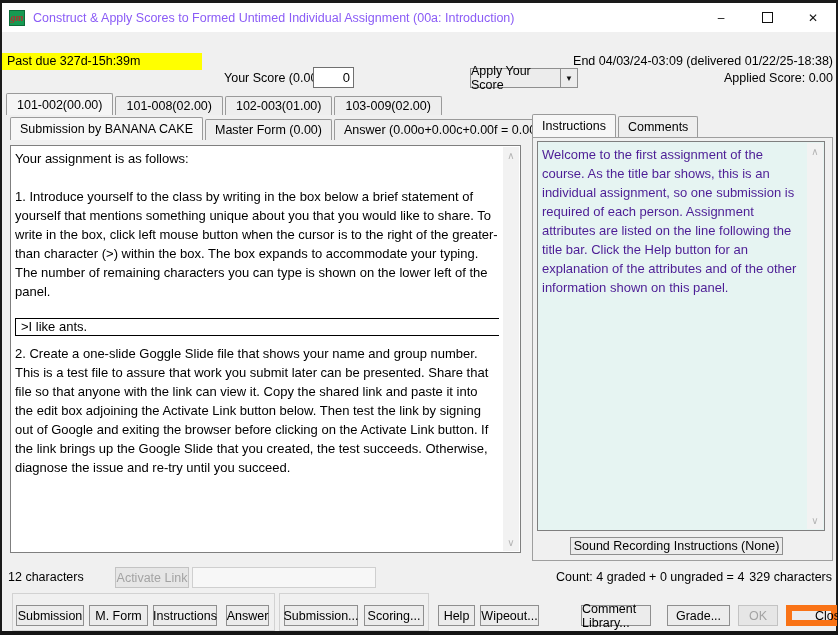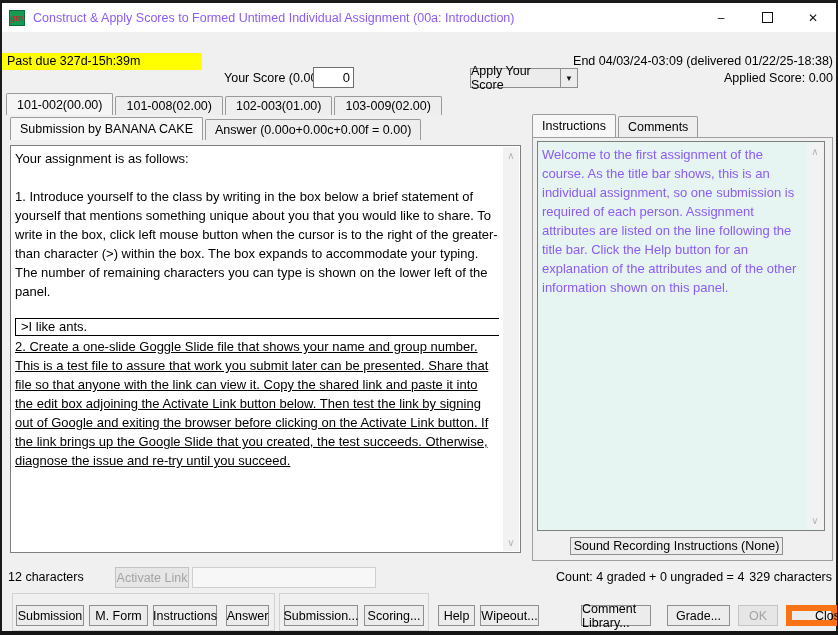--- a/index.html
+++ b/index.html
@@ -30,29 +30,29 @@
   .tab.active{height:22px;background:#f5f5f5;font-size:12.5px;}
   .subtabrow{left:10px;top:117px;height:23px;display:flex;align-items:flex-end;}
   .subtab{box-sizing:border-box;border:1px solid #9a9a9a;border-bottom:none;border-radius:2px 2px 0 0;background:#eeeeee;font-size:12.5px;display:flex;align-items:center;justify-content:center;height:21px;padding:0 9px;margin-right:2px;}
   .subtab.active{height:23px;background:#f7f7f7;}
   .rtabrow{left:532px;top:115px;height:22px;display:flex;align-items:flex-end;}
   
   .main-text{left:10px;top:145px;width:511px;height:408px;background:#fff;border:1px solid #7f7f7f;box-sizing:border-box;}
   .main-text-content{position:absolute;left:4px;top:3px;right:21px;bottom:3px;font-size:13px;line-height:19px;color:#000;overflow:hidden;}
   .answer-box{border:1px solid #000;width:478px;height:16px;line-height:16px;padding-left:5px;margin-top:17px;box-sizing:content-box;}
   .para{margin-top:19px;}
-  .para2{margin-top:1px;text-decoration:underline;}
+  .para2{margin-top:8px;}
   .vscroll{position:absolute;right:1px;top:1px;bottom:1px;width:16px;background:#f2f2f2;}
   .chev{position:absolute;left:0;width:16px;text-align:center;font-size:10px;color:#b5b5b5;}
   .chev.up{top:3px;}
   .chev.down{bottom:3px;}
   
   .right-panel{left:532px;top:137px;width:301px;height:424px;border:1px solid #9e9e9e;background:#f0f0f0;box-sizing:border-box;}
   .instr-area{left:537px;top:141px;width:288px;height:390px;background:#e6f4f2;border:1px solid #7f7f7f;box-sizing:border-box;}
-  .instr-content{position:absolute;left:4px;top:3px;right:20px;bottom:3px;font-size:13px;line-height:19px;color:#8b5cf6;overflow:hidden;}
+  .instr-content{position:absolute;left:4px;top:3px;right:20px;bottom:3px;font-size:13px;line-height:19px;color:#4c1d95;overflow:hidden;}
   .sound-btn{left:570px;top:537px;width:213px;height:18px;}
   
   .btn{background:#ececec;border:1px solid #8f8f8f;font-size:12.5px;color:#000;display:flex;align-items:center;justify-content:center;box-sizing:border-box;cursor:default;}
   .btn.disabled{background:#e6e6e6;border-color:#c3c3c3;color:#a3a3a3;}
   .btn.default-focus{border:6px solid #f97316;padding-left:39px;}
   
   .chars-left{left:8px;top:570px;font-size:12.5px;}
   .activate-btn{left:115px;top:567px;width:74px;height:21px;}
   .link-input{left:192px;top:567px;width:184px;height:21px;background:#f7f7f7;border:1px solid #cfcfcf;box-sizing:border-box;font:13px "Liberation Sans",sans-serif;padding:0 3px;}
   .count-text{left:556px;top:570px;font-size:12.5px;}
@@ -99,20 +99,21 @@
 
   <div class="tabrow abs">
     <div class="tab active">101-002(00.00)</div>
     <div class="tab">101-008(02.00)</div>
     <div class="tab">102-003(01.00)</div>
     <div class="tab">103-009(02.00)</div>
   </div>
 
   <div class="subtabrow abs">
     <div class="subtab active">Submission by BANANA CAKE</div>
+    <div class="subtab">Master Form (0.00)</div>
     <div class="subtab">Answer (0.00o+0.00c+0.00f = 0.00)</div>
   </div>
 
   <div class="main-text abs">
     <div class="main-text-content">
       <div>Your assignment is as follows:</div>
       <div class="para">1. Introduce yourself to the class by writing in the box below a brief statement of yourself that mentions something unique about you that you would like to share. To write in the box, click left mouse button when the cursor is to the right of the greater-than character (&gt;) within the box. The box expands to accommodate your typing. The number of remaining characters you can type is shown on the lower left of the panel.</div>
       <div class="answer-box">&gt;I like ants.</div>
       <div class="para2">2. Create a one-slide Goggle Slide file that shows your name and group number. This is a test file to assure that work you submit later can be presented. Share that file so that anyone with the link can view it. Copy the shared link and paste it into the edit box adjoining the Activate Link button below. Then test the link by signing out of Google and exiting the browser before clicking on the Activate Link button. If the link brings up the Google Slide that you created, the test succeeds. Otherwise, diagnose the issue and re-try until you succeed.</div>
     </div>

